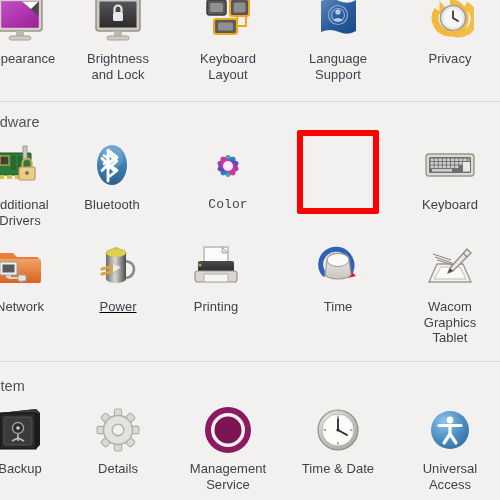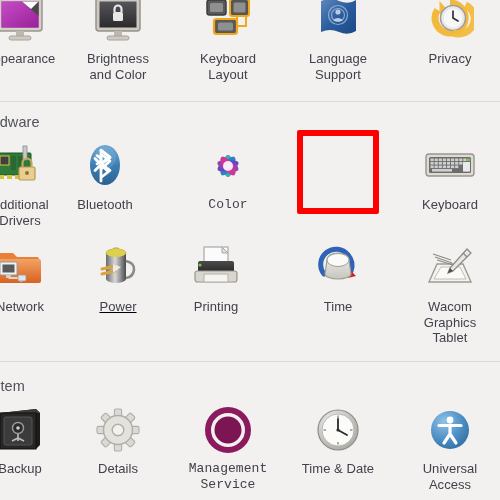--- a/index.html
+++ b/index.html
@@ -114,21 +114,21 @@
               <stop offset="1" stop-color="#2b2b2e"></stop>
           </linearGradient>
           <rect x="6.5" y="5.5" width="37" height="26" fill="url(#blGrad)"></rect>
           <rect x="20" y="16" width="10" height="9" rx="1.5" fill="#e8e8e8"></rect>
           <path d="M21.5 16 v-3 a3.5 3.5 0 0 1 7 0 v3" fill="none" stroke="#e8e8e8" stroke-width="2.2"></path>
           <rect x="21" y="35" width="8" height="6" fill="#bdb9b1"></rect>
           <rect x="14" y="40" width="22" height="4" rx="2" fill="#cfcbc3" stroke="#a8a49c" stroke-width="1"></rect>
         </svg>
       </div>
       <div class="label">Brightness
-and Color</div>
+and Lock</div>
     </div>
 
     <div class="item" style="left:176px;">
       <div class="icon-wrap">
         <svg width="50" height="46" viewBox="0 0 50 46">
           <rect x="4" y="3" width="19" height="15" rx="2.5" fill="#5a5a5a" stroke="#3d3d3d" stroke-width="1.5"></rect>
           <rect x="7" y="6" width="13" height="9" rx="1.5" fill="#8f8f8f"></rect>
           <rect x="27" y="2" width="19" height="17" rx="2.5" fill="#555" stroke="#f0a818" stroke-width="2"></rect>
           <rect x="30.5" y="5.5" width="12" height="10" rx="1.5" fill="#8f8f8f"></rect>
           <rect x="34" y="19" width="9" height="10" fill="none" stroke="#f0a818" stroke-width="2"></rect>
@@ -194,21 +194,21 @@
           <rect x="28" y="3" width="4" height="14" fill="#c9c9c9" stroke="#8d8d8d" stroke-width="0.8"></rect>
           <rect x="24" y="24" width="16" height="13" rx="1.5" fill="#e8cf90" stroke="#b59a55" stroke-width="1.2"></rect>
           <path d="M27.5 24 v-4 a4.5 4.5 0 0 1 9 0 v4" fill="none" stroke="#c2a85f" stroke-width="2.2"></path>
           <circle cx="32" cy="30" r="2" fill="#8d7434"></circle>
         </svg>
       </div>
       <div class="label">Additional
 Drivers</div>
     </div>
 
-    <div class="item" style="left:53px;text-align:center;">
+    <div class="item" style="left:60px;text-align:center;">
       <div class="icon-wrap">
         <svg width="44" height="46" viewBox="0 0 44 46">
           <linearGradient id="btGrad" x1="0" y1="0" x2="0" y2="1">
             <stop offset="0" stop-color="#6fa8d4"></stop>
               <stop offset="0.5" stop-color="#3d7fb5"></stop>
             <stop offset="1" stop-color="#2a628f"></stop>
           </linearGradient>
           <ellipse cx="22" cy="22" rx="15" ry="20" fill="url(#btGrad)"></ellipse>
           <ellipse cx="22" cy="15" rx="11" ry="11" fill="#8ec0e2" opacity="0.25"></ellipse>
           <path d="M18 11 L27 18 L18 26 L18 7 L27 14 L18 21" fill="none" stroke="#ffffff" stroke-width="2.6" stroke-linejoin="round" stroke-linecap="round"></path>
@@ -410,21 +410,21 @@
               <rect x="-3.6" y="-21" width="7.2" height="9" rx="1.5" transform="rotate(315)"></rect>
             </g>
             <circle r="14.5" fill="#e4e2dd" stroke="#b0aea8" stroke-width="1.4"></circle>
             <circle r="5.8" fill="#f2f1ef" stroke="#b0aea8" stroke-width="1.4"></circle>
           </g>
         </svg>
       </div>
       <div class="label">Details</div>
     </div>
 
-    <div class="item" style="left:176px;font-family:Liberation Mono, monospace;">
+    <div class="item" style="left:176px;">
       <div class="icon-wrap">
         <svg width="46" height="46" viewBox="0 0 46 46">
           <circle cx="23" cy="23" r="20" fill="none" stroke="#8b1b5e" stroke-width="6"></circle>
           <circle cx="23" cy="23" r="13.5" fill="#7d1453"></circle>
         </svg>
       </div>
       <div class="label">Management
 Service</div>
     </div>
 

